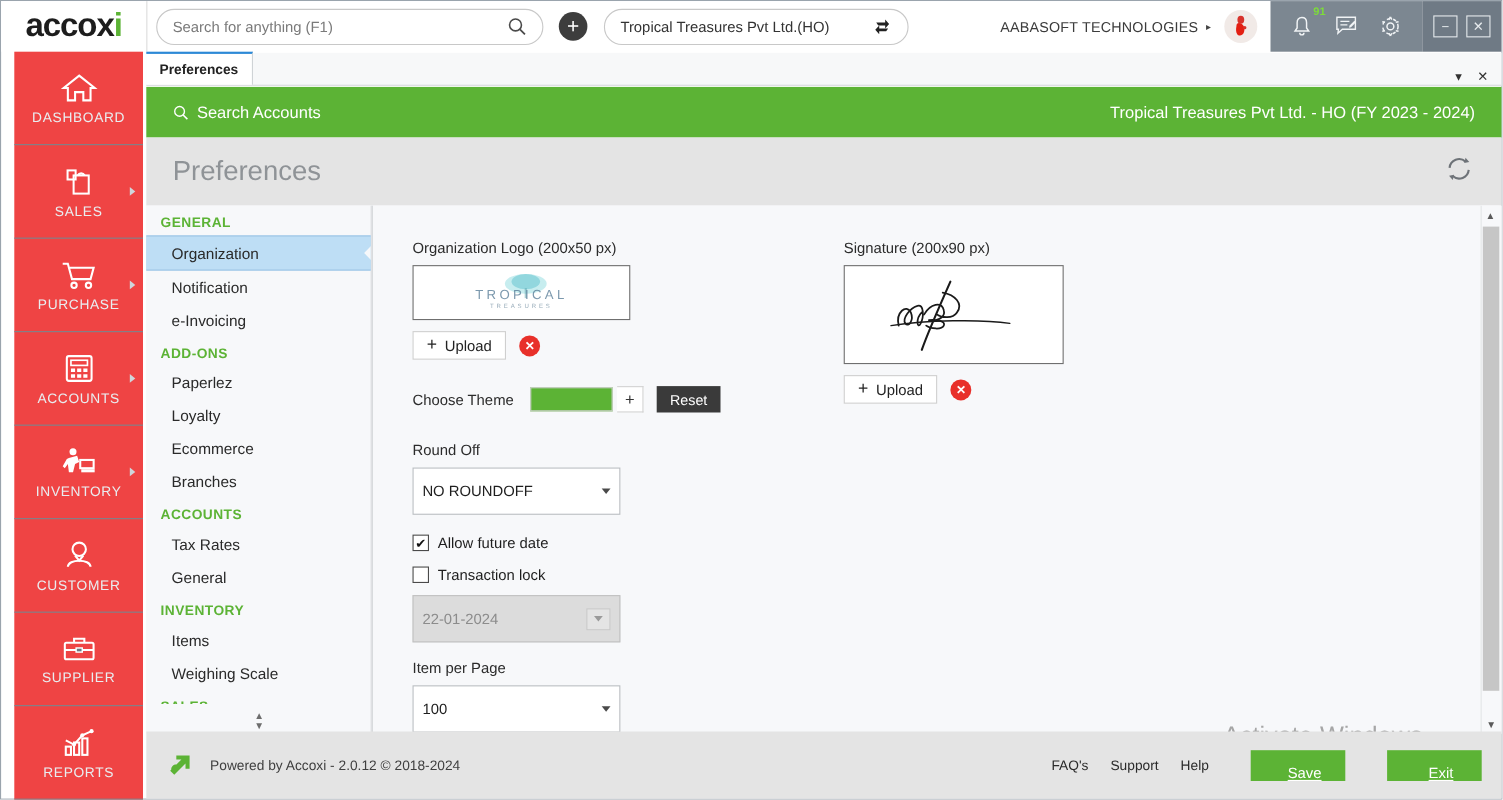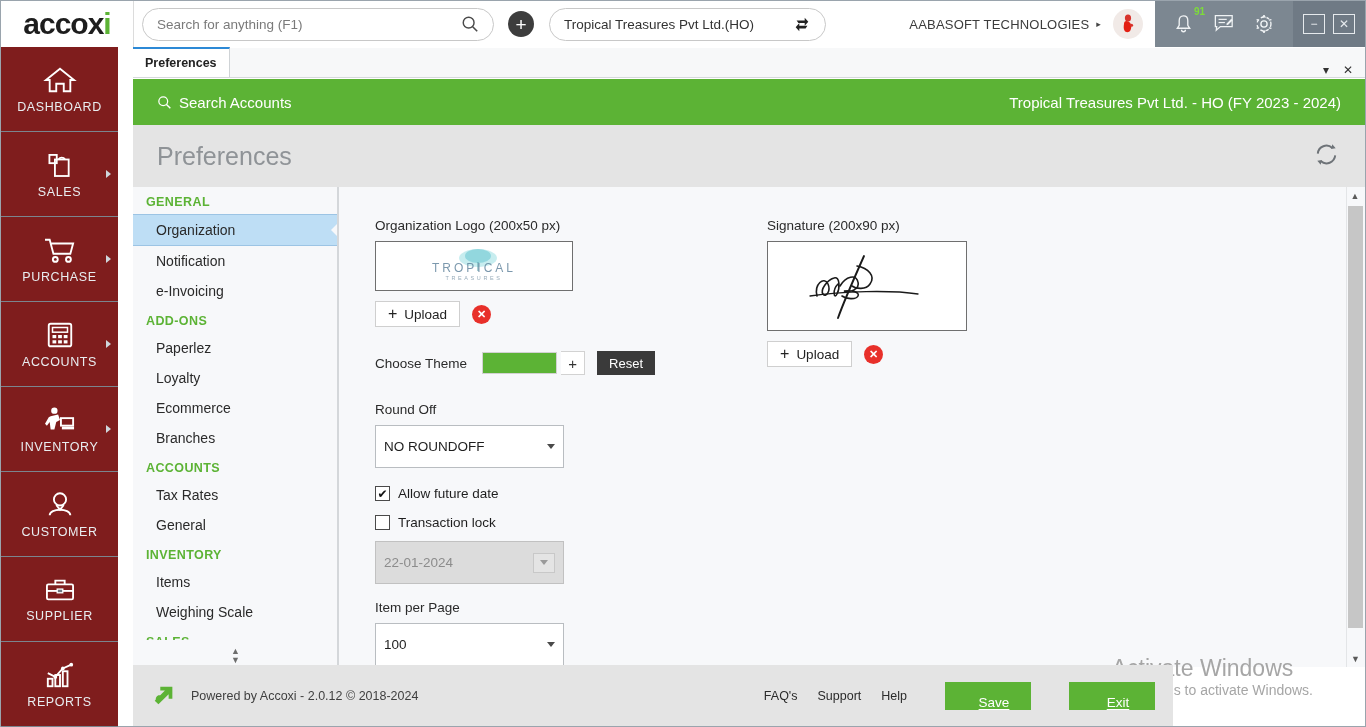--- a/index.html
+++ b/index.html
@@ -97,23 +97,23 @@
     padding: 0 10px;
   }
   .win-btn {
     width: 22px; height: 20px; border: 1.5px solid #e6eaed;
     display: flex; align-items: center; justify-content: center;
     color: #e6eaed; font-size: 12px; cursor: pointer;
   }
 
   
   .rail {
-    position: absolute; top: 46px; left: 0;
+    position: absolute; top: 46px; left: 12px;
     width: 117px; height: 680px;
-    background: #7f1d1d;
+    background: #ef4444;
   }
   .rail-item {
     position: relative;
     height: 85px;
     border-bottom: 1px solid #7b858e;
     display: flex; flex-direction: column;
     align-items: center; justify-content: center;
     gap: 5px;
     color: #ffffff;
     cursor: pointer;
@@ -338,21 +338,21 @@
   }
   .vscroll .thumb {
     position: absolute; top: 19px; left: 1px;
     width: 15px; height: 422px;
     background: #c6c6c6; cursor: pointer;
   }
 
   
   .footer {
     position: absolute; bottom: 0; left: 132px;
-    width: 1040px; height: 61px;
+    width: 1232px; height: 61px;
     background: #e4e4e4;
     display: flex; align-items: center;
     padding: 0 18px;
   }
   .footer .poweredby {
     display: flex; align-items: center; gap: 14px;
     font-size: 12.5px; color: #3f3f3f;
   }
   .footer .links {
     margin-left: auto; display: flex; align-items: center; gap: 20px;

